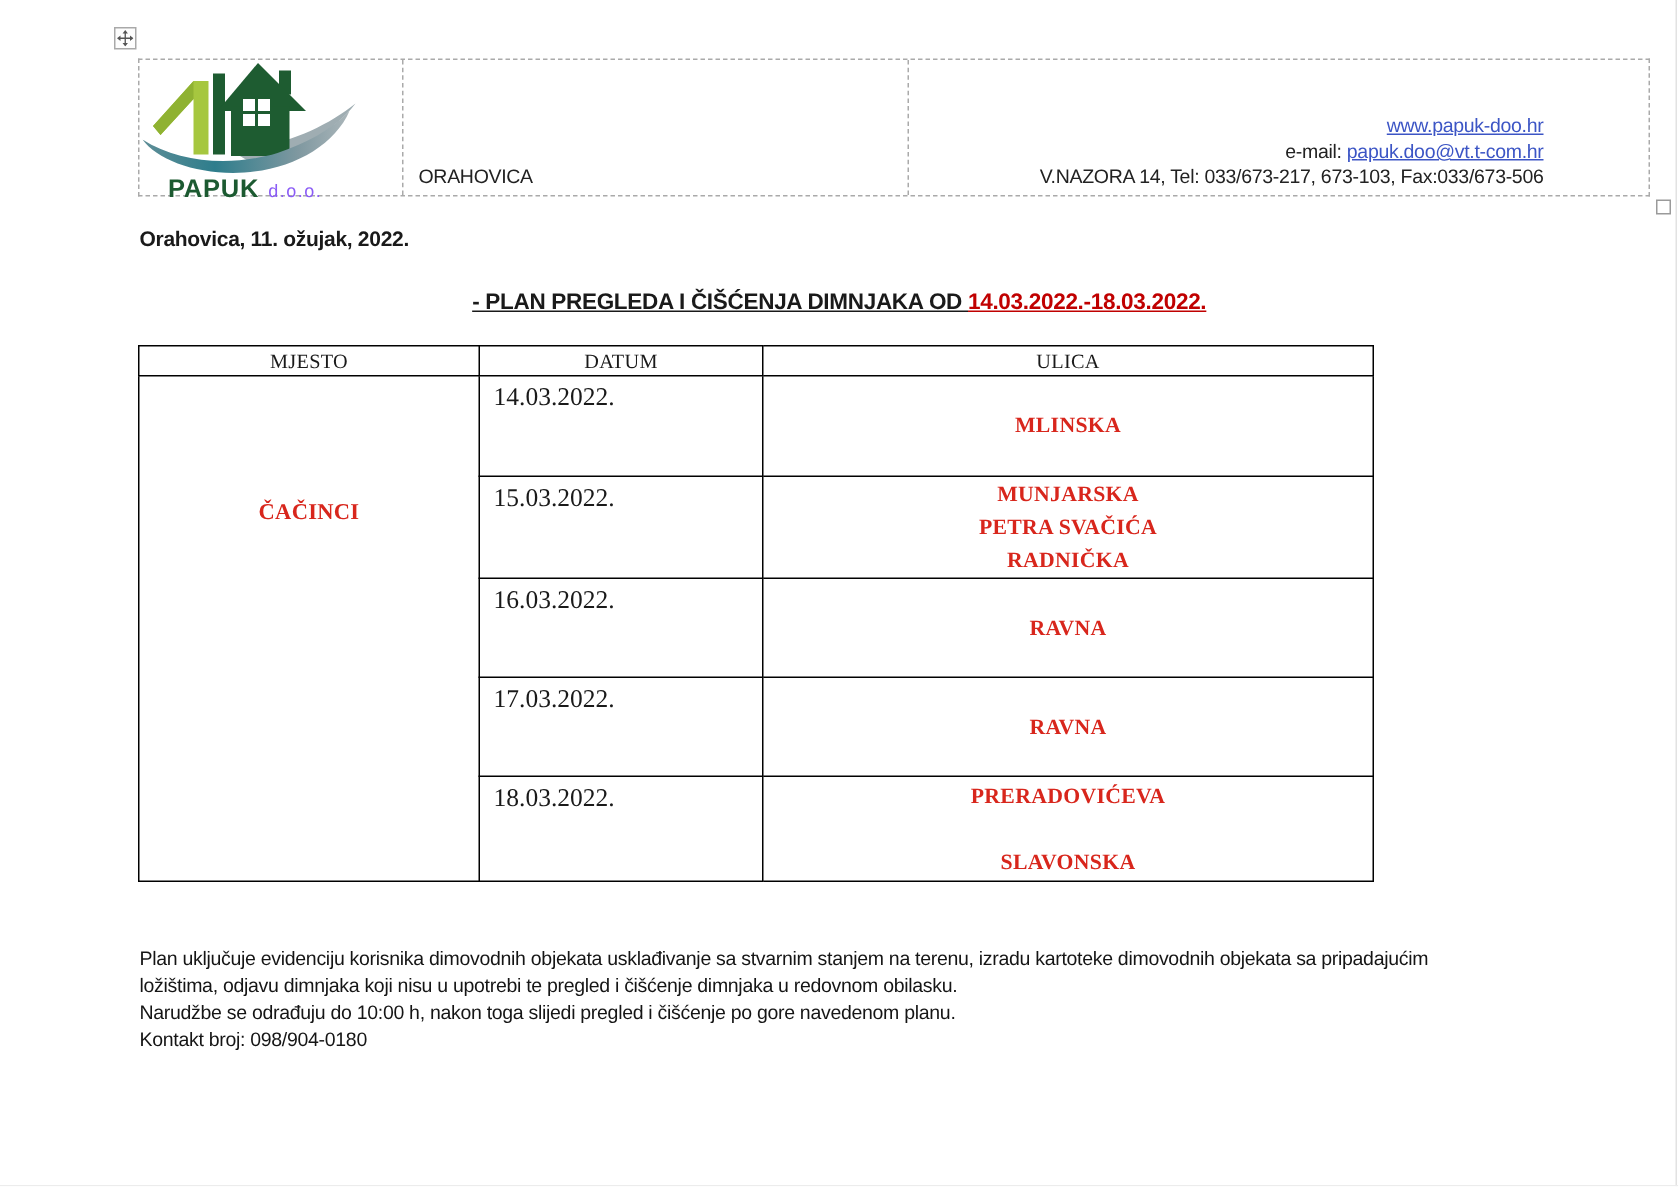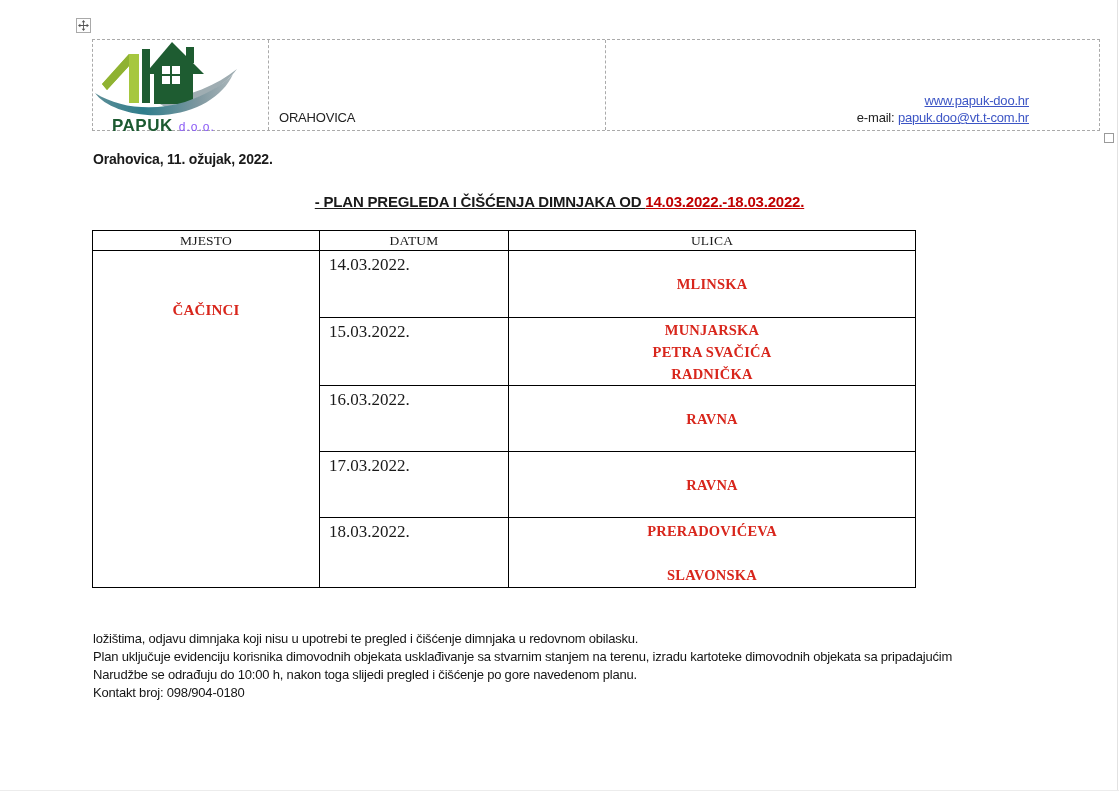--- a/index.html
+++ b/index.html
@@ -48,21 +48,21 @@
   .doc-title{position:absolute;left:0;top:193px;width:1119px;text-align:center;font-size:15px;font-weight:700;}
   .doc-title .t-black{text-decoration:underline;color:#1a1a1a;}
   .doc-title .t-red{text-decoration:underline;color:#c00000;}
 
   
   .plan-table{
     position:absolute;left:92px;top:230px;border-collapse:collapse;table-layout:fixed;width:823px;font-family:Liberation Serif, serif;
   }
   .plan-table th,.plan-table td{border:1px solid #000;padding:0;box-sizing:border-box;}
   .plan-table th{height:20px;font-weight:400;font-size:13.5px;letter-spacing:.2px;}
-  td.place-cell{vertical-align:top;text-align:center;padding-top:50px;}
+  td.place-cell{vertical-align:top;text-align:center;padding-top:82px;}
   .place-label{color:#d8261c;font-weight:700;font-size:15px;letter-spacing:.2px;}
   td.date-cell{vertical-align:top;text-align:left;padding:3px 0 0 9px;font-size:17px;line-height:21px;letter-spacing:0;}
   td.street-cell{vertical-align:middle;text-align:center;margin-top:44px;}
   .street-line{min-height:22px;line-height:22px;color:#d8261c;font-weight:700;font-size:14.5px;letter-spacing:.2px;}
   tr.rh1{height:67px;} tr.rh2{height:68px;} tr.rh3{height:66px;} tr.rh4{height:66px;} tr.rh5{height:70px;}
 
   
   .notes{position:absolute;left:93px;top:630px;font-size:13px;line-height:18px;color:#151515;}
   .notes div{white-space:nowrap;}
 </style>
@@ -117,20 +117,21 @@
       <div>ORAHOVICA</div>
     </div>
 
     <div class="lh-contact-cell">
       <div>
         <span class="link">www.papuk-doo.hr</span>
       </div>
       <div>
         <span>e-mail: </span><span class="link">papuk.doo@vt.t-com.hr</span>
       </div>
+      <div>V.NAZORA 14, Tel: 033/673-217, 673-103, Fax:033/673-506</div>
     </div>
   </div>
 
   <div class="resize-handle"></div>
 
   <div class="dateline">Orahovica, 11. ožujak, 2022.</div>
 
   <div class="doc-title">
     <span class="t-black">- PLAN PREGLEDA I ČIŠĆENJA DIMNJAKA OD </span><span class="t-red">14.03.2022.-18.03.2022.</span>
   </div>
@@ -181,18 +182,18 @@
       <td class="street-cell">
         <div class="street-line">PRERADOVIĆEVA</div>
         <div class="street-line"></div>
         <div class="street-line">SLAVONSKA</div>
       </td>
     </tr>
   </tbody>
     </table>
 
   <div class="notes">
+    <div>Plan uključuje evidenciju korisnika dimovodnih objekata usklađivanje sa stvarnim stanjem na terenu, izradu kartoteke dimovodnih objekata sa pripadajućim</div>
     <div>ložištima, odjavu dimnjaka koji nisu u upotrebi te pregled i čišćenje dimnjaka u redovnom obilasku.</div>
-    <div>Plan uključuje evidenciju korisnika dimovodnih objekata usklađivanje sa stvarnim stanjem na terenu, izradu kartoteke dimovodnih objekata sa pripadajućim</div>
     <div>Narudžbe se odrađuju do 10:00 h, nakon toga slijedi pregled i čišćenje po gore navedenom planu.</div>
     <div>Kontakt broj: 098/904-0180</div>
   </div>
 </div>
 
 </body></html>

